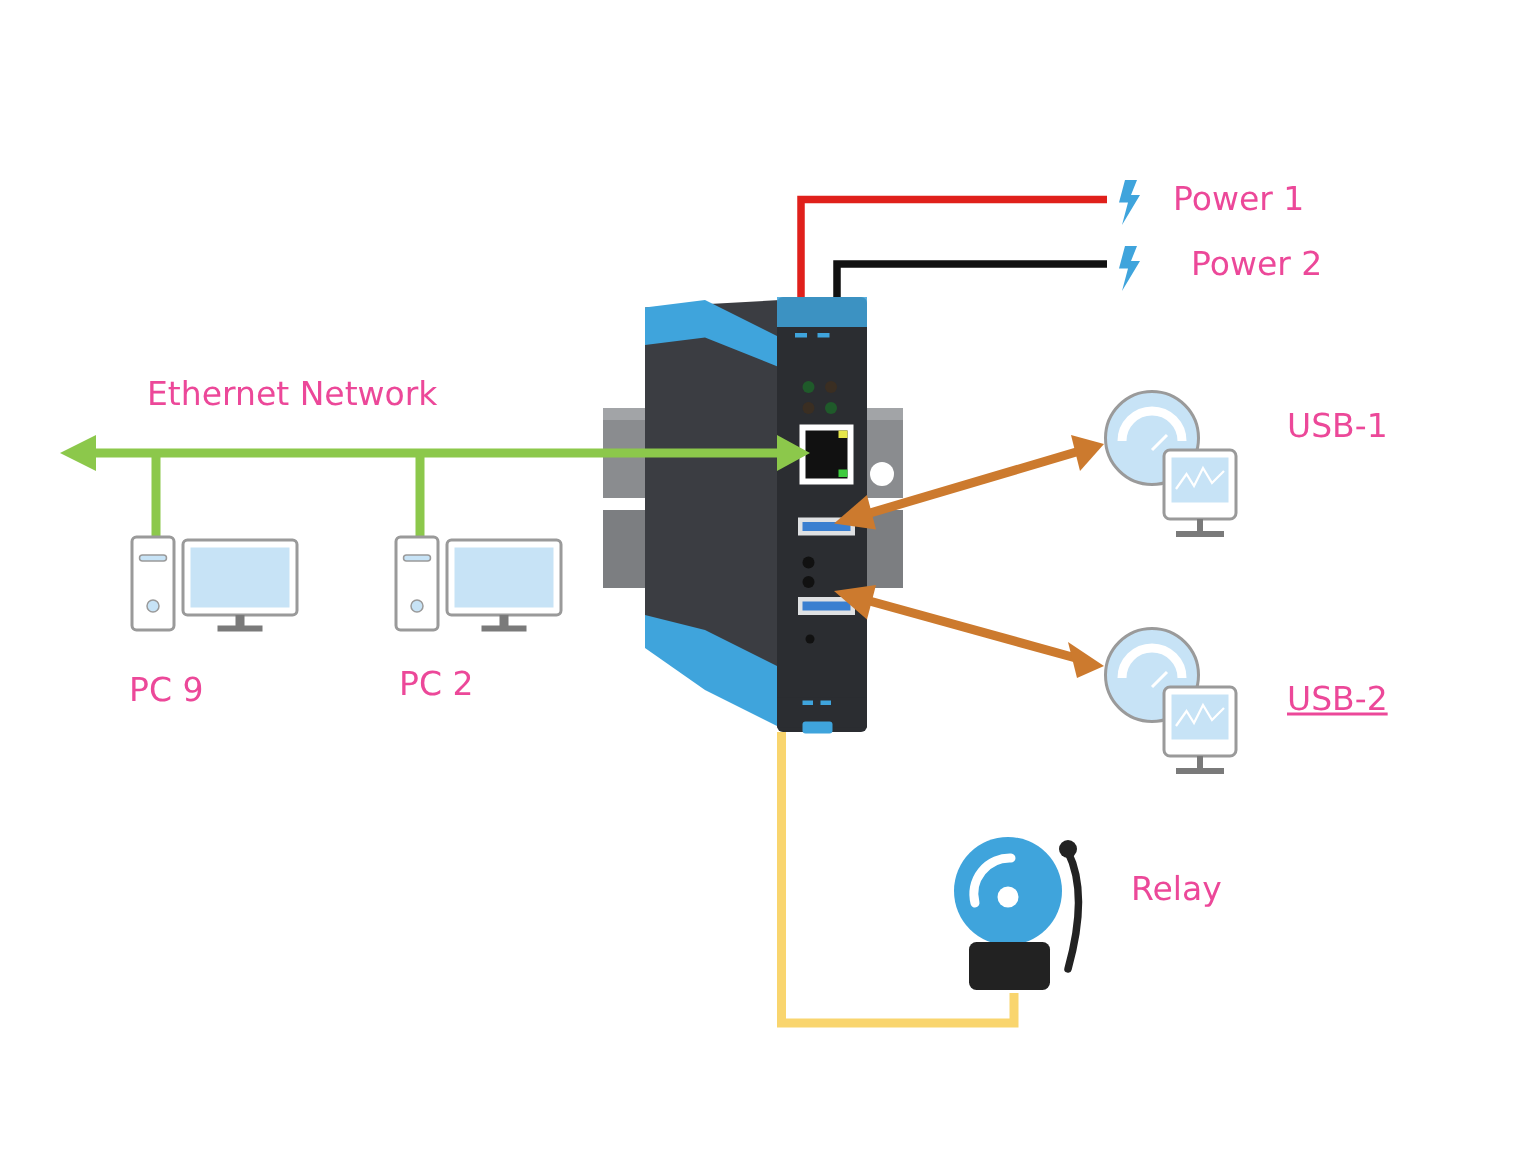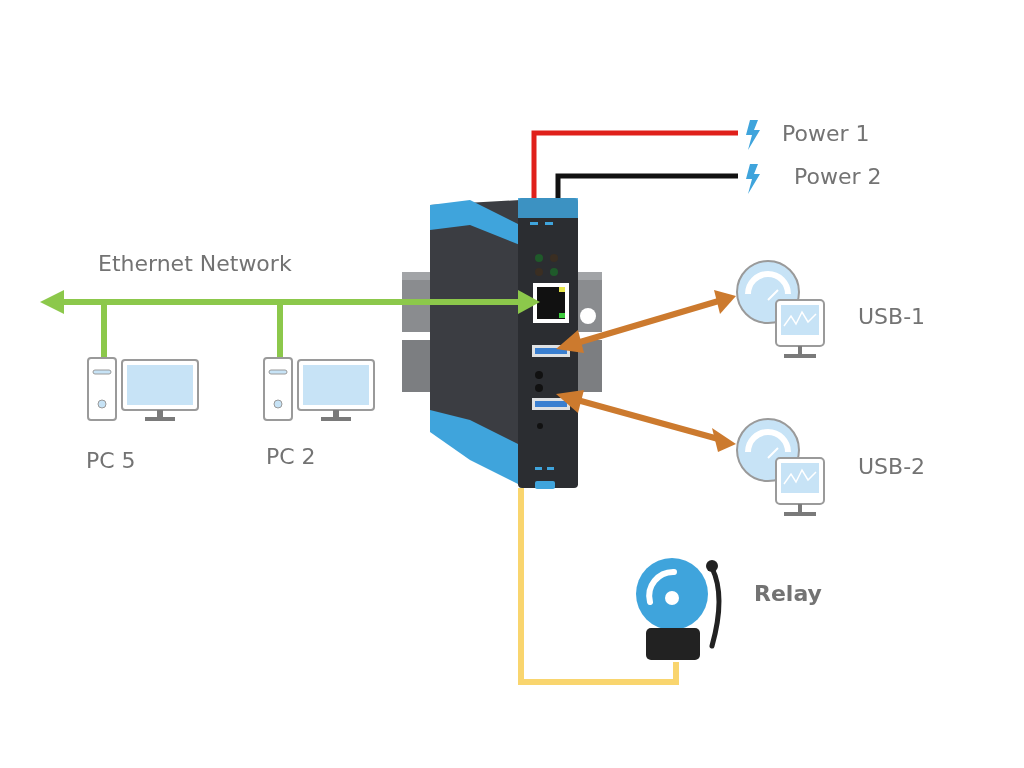--- a/index.html
+++ b/index.html
@@ -1,18 +1,18 @@
 <!DOCTYPE html>
 <html><head>
 <meta charset="utf-8">
 <style>
   html, body { margin:0; padding:0; background:#ffffff; }
   body { width:1024px; height:768px; position:relative; overflow:hidden; font-family:"Liberation Sans", sans-serif; }
   svg { position:absolute; left:0; top:0; }
-  .lbl { position:absolute; font-family:"DejaVu Sans", sans-serif; font-size:22px; color:#737373; white-space:nowrap; }
+  .lbl { position:absolute; font-family:"DejaVu Sans", sans-serif; font-size:22px; color:#ec4899; white-space:nowrap; }
 </style>
 </head>
 <body>
 
 <svg width="1024" height="768" viewBox="0 0 1024 768">
 
   <g>
     <rect x="402" y="272" width="200" height="60" fill="#8a8c8f"></rect>
     <rect x="402" y="340" width="200" height="52" fill="#7c7e81"></rect>
     <rect x="402" y="272" width="200" height="8" fill="#a2a4a7"></rect>
@@ -125,19 +125,19 @@
     <circle cx="38" cy="38" r="36" fill="#3fa4dc"></circle>
     <path d="M16,46 A24,24 0 0 1 40,16" fill="none" stroke="#fff" stroke-width="6" stroke-linecap="round"></path>
     <circle cx="38" cy="42" r="7" fill="#fff"></circle>
     <rect x="12" y="72" width="54" height="32" rx="5" fill="#222"></rect>
     <path d="M78,12 Q92,40 78,90" fill="none" stroke="#222" stroke-width="5" stroke-linecap="round"></path>
     <circle cx="78" cy="10" r="6" fill="#222"></circle>
   </g>
 </svg>
 
 <div class="lbl" style="left:98px; top:251px;">Ethernet Network</div>
-<div class="lbl" style="left:86px; top:448px;">PC 5</div>
+<div class="lbl" style="left:86px; top:448px;">PC 9</div>
 <div class="lbl" style="left:266px; top:444px;">PC 2</div>
 <div class="lbl" style="left:782px; top:121px;">Power 1</div>
 <div class="lbl" style="left:782px; top:164px;margin-left:12px;">Power 2</div>
-<div class="lbl" style="left:858px; top:304px;">USB-1</div>
-<div class="lbl" style="left:858px; top:454px;">USB-2</div>
-<div class="lbl" style="left:754px; top:581px;font-weight:bold;">Relay</div>
+<div class="lbl" style="left:858px; top:272px;">USB-1</div>
+<div class="lbl" style="left:858px; top:454px;text-decoration:underline;">USB-2</div>
+<div class="lbl" style="left:754px; top:581px;">Relay</div>
 
 </body></html>

